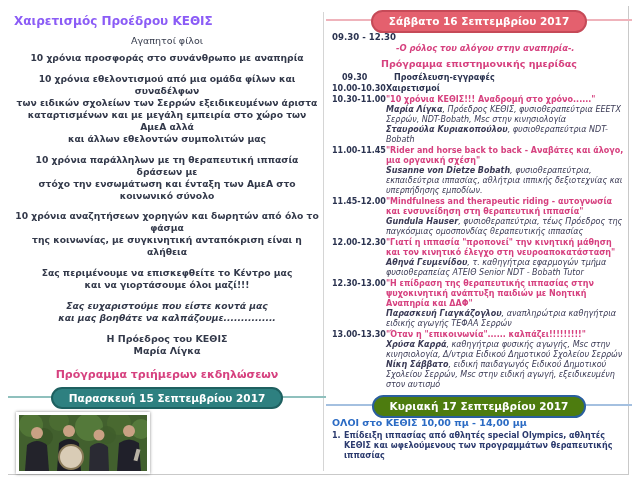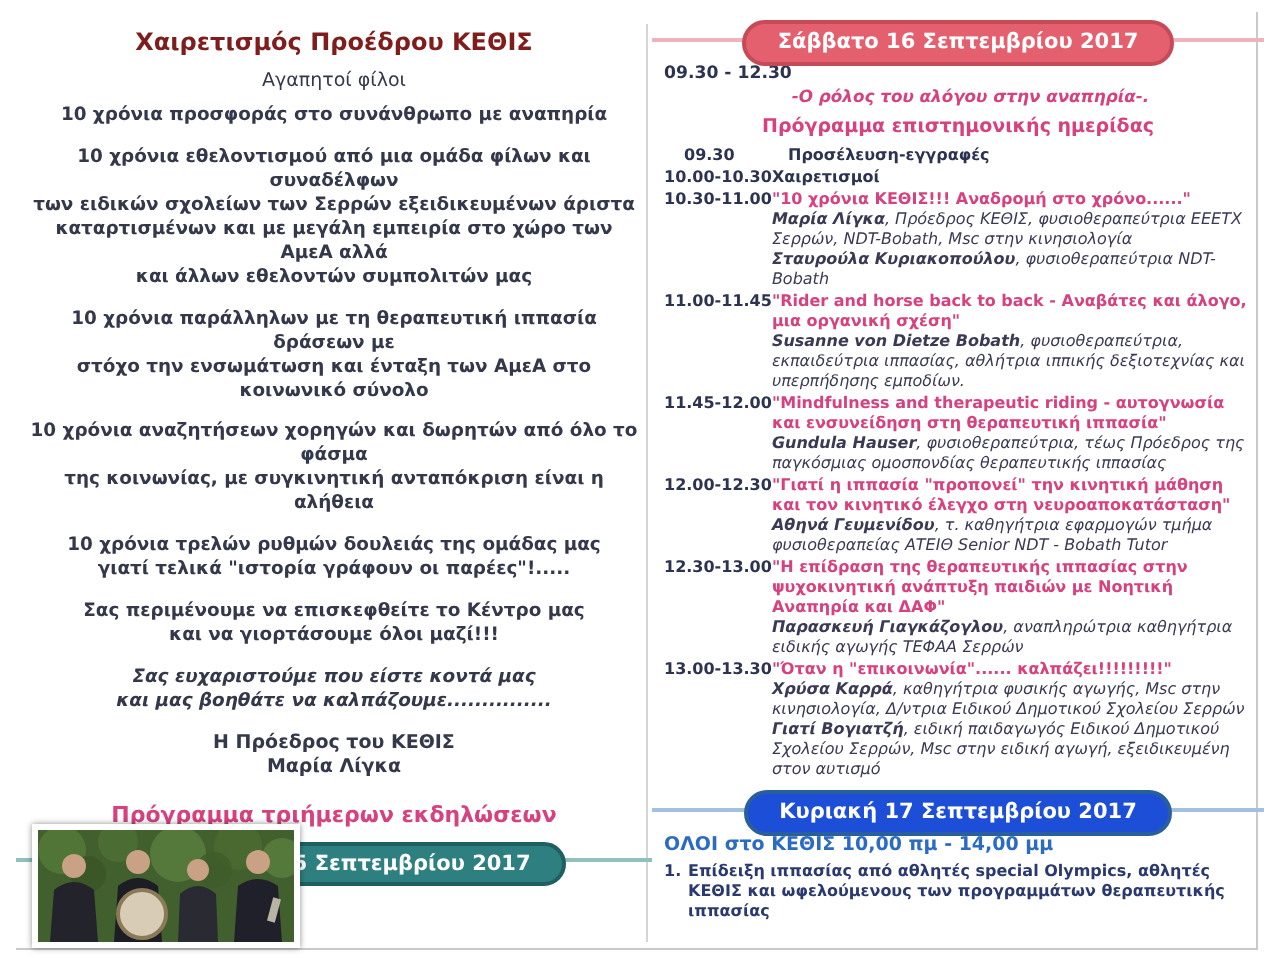--- a/index.html
+++ b/index.html
@@ -8,38 +8,38 @@
     background:#ffffff;
     font-family:"DejaVu Sans", sans-serif;
     color:#2e3440;
   }
   .frame-right{position:absolute;top:6px;bottom:4px;right:6px;width:1px;background:#c9c9c9;}
   .frame-bottom{position:absolute;left:8px;right:6px;bottom:4px;height:1px;background:#c9c9c9;}
   .divider{position:absolute;top:12px;bottom:8px;left:323px;width:1px;background:#d5d5d5;}
 
   
   .page-left{position:absolute;left:14px;top:10px;width:306px;height:462px;}
-  .pl-title{text-align:center;color:#7f1d1d;font-weight:bold;font-size:12px;margin:4px 0 7px 0;}
+  .pl-title{color:#8b5cf6;font-weight:bold;font-size:12px;margin:4px 0 7px 0;}
   .pl-salutation{text-align:center;font-size:9.5px;margin:0 0 6px 0;color:#33394a;}
   .pl-p{white-space:pre-line;text-align:center;font-size:9.2px;line-height:1.3;margin:0 0 9px 0;color:#33394a;font-weight:600;}
   .pl-p.bold{font-weight:700;}
   .pl-p.italic{font-style:italic;font-weight:700;}
   .pl-sign{text-align:center;font-size:9.5px;font-weight:700;line-height:1.3;margin:2px 0 10px 0;color:#33394a;}
   .pl-program{text-align:center;color:#d6417f;font-weight:700;font-size:11px;margin:0 0 6px 0;}
 
   .badge-row{position:relative;text-align:center;height:16px;margin-bottom:6px;}
   .badge-row::before{content:'';position:absolute;left:-6px;right:-6px;top:9px;height:2px;}
   .badge{position:relative;display:inline-block;border-radius:12px;color:#fff;font-weight:700;
          font-size:10.5px;padding:2px 16px;line-height:1.4;}
   .badge-row.teal::before{background:#8fc0bd;}
   .badge.teal{background:#2e8080;border:2px solid #1e6060;}
   .badge-row.pink::before{background:#efb3bb;}
   .badge.pink{background:#e4606e;border:2px solid #c64a58;}
   .badge-row.blue::before{background:#a4c0e0;}
-  .badge.blue{background:#1d4ed8;border:2px solid #2a5f9e;}
+  .badge.blue{background:#4d7c0f;border:2px solid #2a5f9e;}
 
   .photo{position:absolute;left:2px;top:402px;width:128px;height:56px;
          border:3px solid #fff;box-shadow:0 0 3px rgba(0,0,0,.45);z-index:5;background:#3a5a2e;}
   .photo svg{display:block;}
 
   
   .page-right{position:absolute;left:332px;top:10px;width:294px;height:462px;font-size:8px;color:#2b3350;}
   .seminar{display:flex;margin:4px 0 4px 0;}
   .sem-time{min-width:62px;font-weight:700;font-size:8.6px;}
   .sem-desc{line-height:1.3;font-weight:600;font-size:8.4px;}
@@ -74,22 +74,20 @@
 
   <p class="pl-p">10 χρόνια προσφοράς στο συνάνθρωπο με αναπηρία</p>
   <p class="pl-p">10 χρόνια εθελοντισμού από μια ομάδα φίλων και συναδέλφων
 των ειδικών σχολείων των Σερρών εξειδικευμένων άριστα
 καταρτισμένων και με μεγάλη εμπειρία στο χώρο των ΑμεΑ αλλά
 και άλλων εθελοντών συμπολιτών μας</p>
   <p class="pl-p">10 χρόνια παράλληλων με τη θεραπευτική ιππασία δράσεων με
 στόχο την ενσωμάτωση και ένταξη των ΑμεΑ στο κοινωνικό σύνολο</p>
   <p class="pl-p">10 χρόνια αναζητήσεων χορηγών και δωρητών από όλο το φάσμα
 της κοινωνίας, με συγκινητική ανταπόκριση είναι η αλήθεια</p>
-  <p class="pl-p">10 χρόνια τρελών ρυθμών δουλειάς της ομάδας μας
-γιατί τελικά "ιστορία γράφουν οι παρέες"!.....</p>
   <p class="pl-p bold">Σας περιμένουμε να επισκεφθείτε το Κέντρο μας
 και να γιορτάσουμε όλοι μαζί!!!</p>
   <p class="pl-p italic">Σας ευχαριστούμε που είστε κοντά μας
 και μας βοηθάτε να καλπάζουμε...............</p>
 
   <div class="pl-sign">
     <div>Η Πρόεδρος  του ΚΕΘΙΣ</div>
     <div>Μαρία Λίγκα</div>
   </div>
 
@@ -194,21 +192,21 @@
         <span class="ss-title pink">"Η επίδραση της θεραπευτικής ιππασίας στην ψυχοκινητική ανάπτυξη παιδιών με Νοητική Αναπηρία και ΔΑΦ"</span>
         <div class="ss-speaker"><b>Παρασκευή Γιαγκάζογλου</b><span>, αναπληρώτρια καθηγήτρια ειδικής αγωγής ΤΕΦΑΑ Σερρών</span></div>
       </span>
     </div>
 
     <div class="session">
       <span class="ss-time">13.00-13.30</span>
       <span class="ss-body">
         <span class="ss-title pink">"Όταν η "επικοινωνία"...... καλπάζει!!!!!!!!!"</span>
         <div class="ss-speaker"><b>Χρύσα Καρρά</b><span>, καθηγήτρια φυσικής αγωγής, Msc στην κινησιολογία, Δ/ντρια Ειδικού Δημοτικού Σχολείου Σερρών</span></div>
-        <div class="ss-speaker"><b>Γιατί Βογιατζή</b><span>, ειδική παιδαγωγός Ειδικού Δημοτικού Σχολείου Σερρών, Msc στην ειδική αγωγή, εξειδικευμένη στον αυτισμό</span></div>
+        <div class="ss-speaker"><b>Νίκη Σάββατο</b><span>, ειδική παιδαγωγός Ειδικού Δημοτικού Σχολείου Σερρών, Msc στην ειδική αγωγή, εξειδικευμένη στον αυτισμό</span></div>
       </span>
     </div>
   </div>
 
   <div class="badge-row blue" style="margin-top:5px;">
     <span class="badge blue">Κυριακή 17 Σεπτεμβρίου 2017</span>
   </div>
 
   <div class="sunday-heading">ΟΛΟΙ στο ΚΕΘΙΣ 10,00 πμ - 14,00 μμ</div>
 

